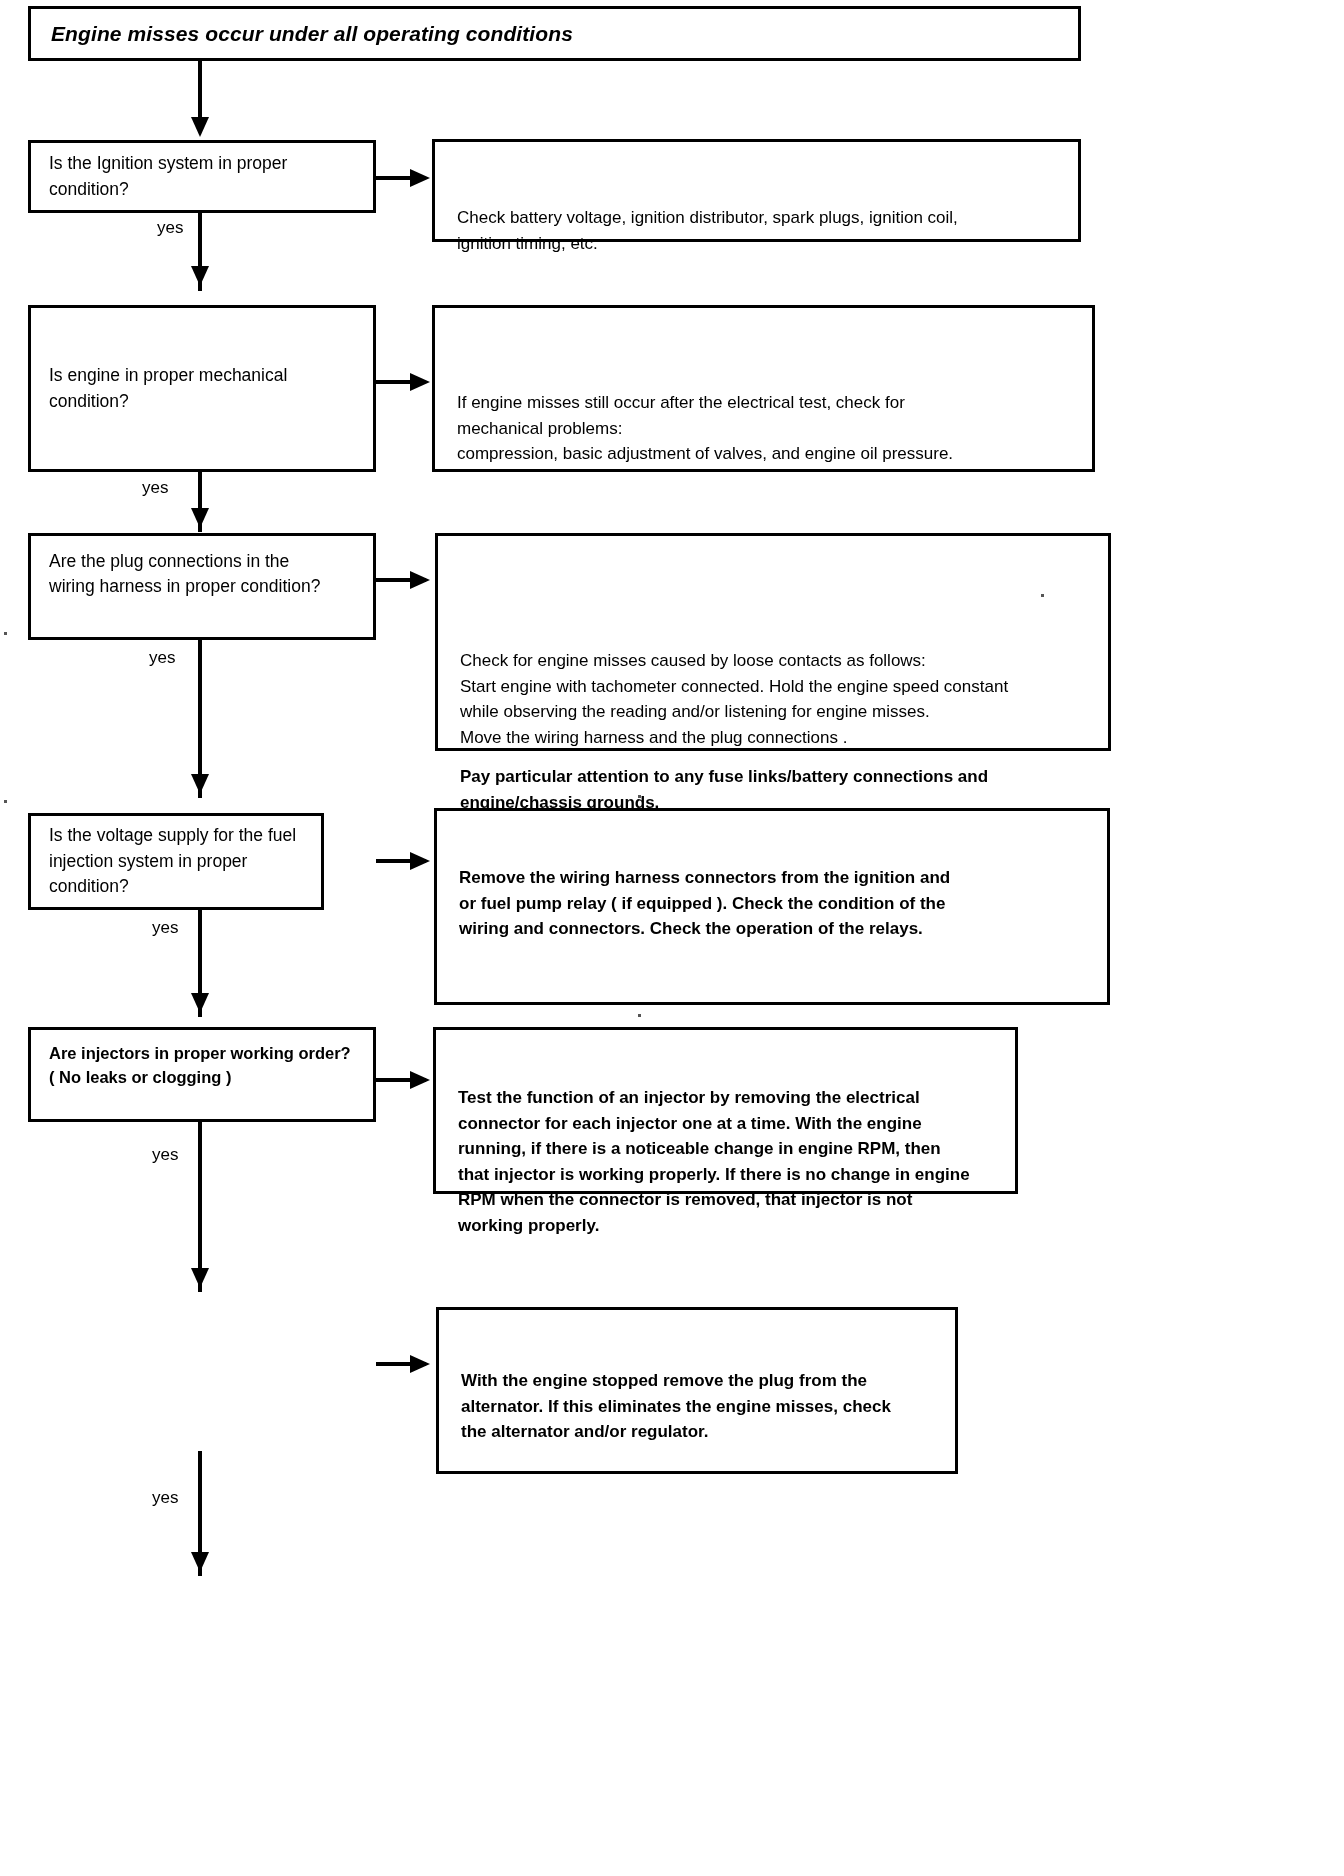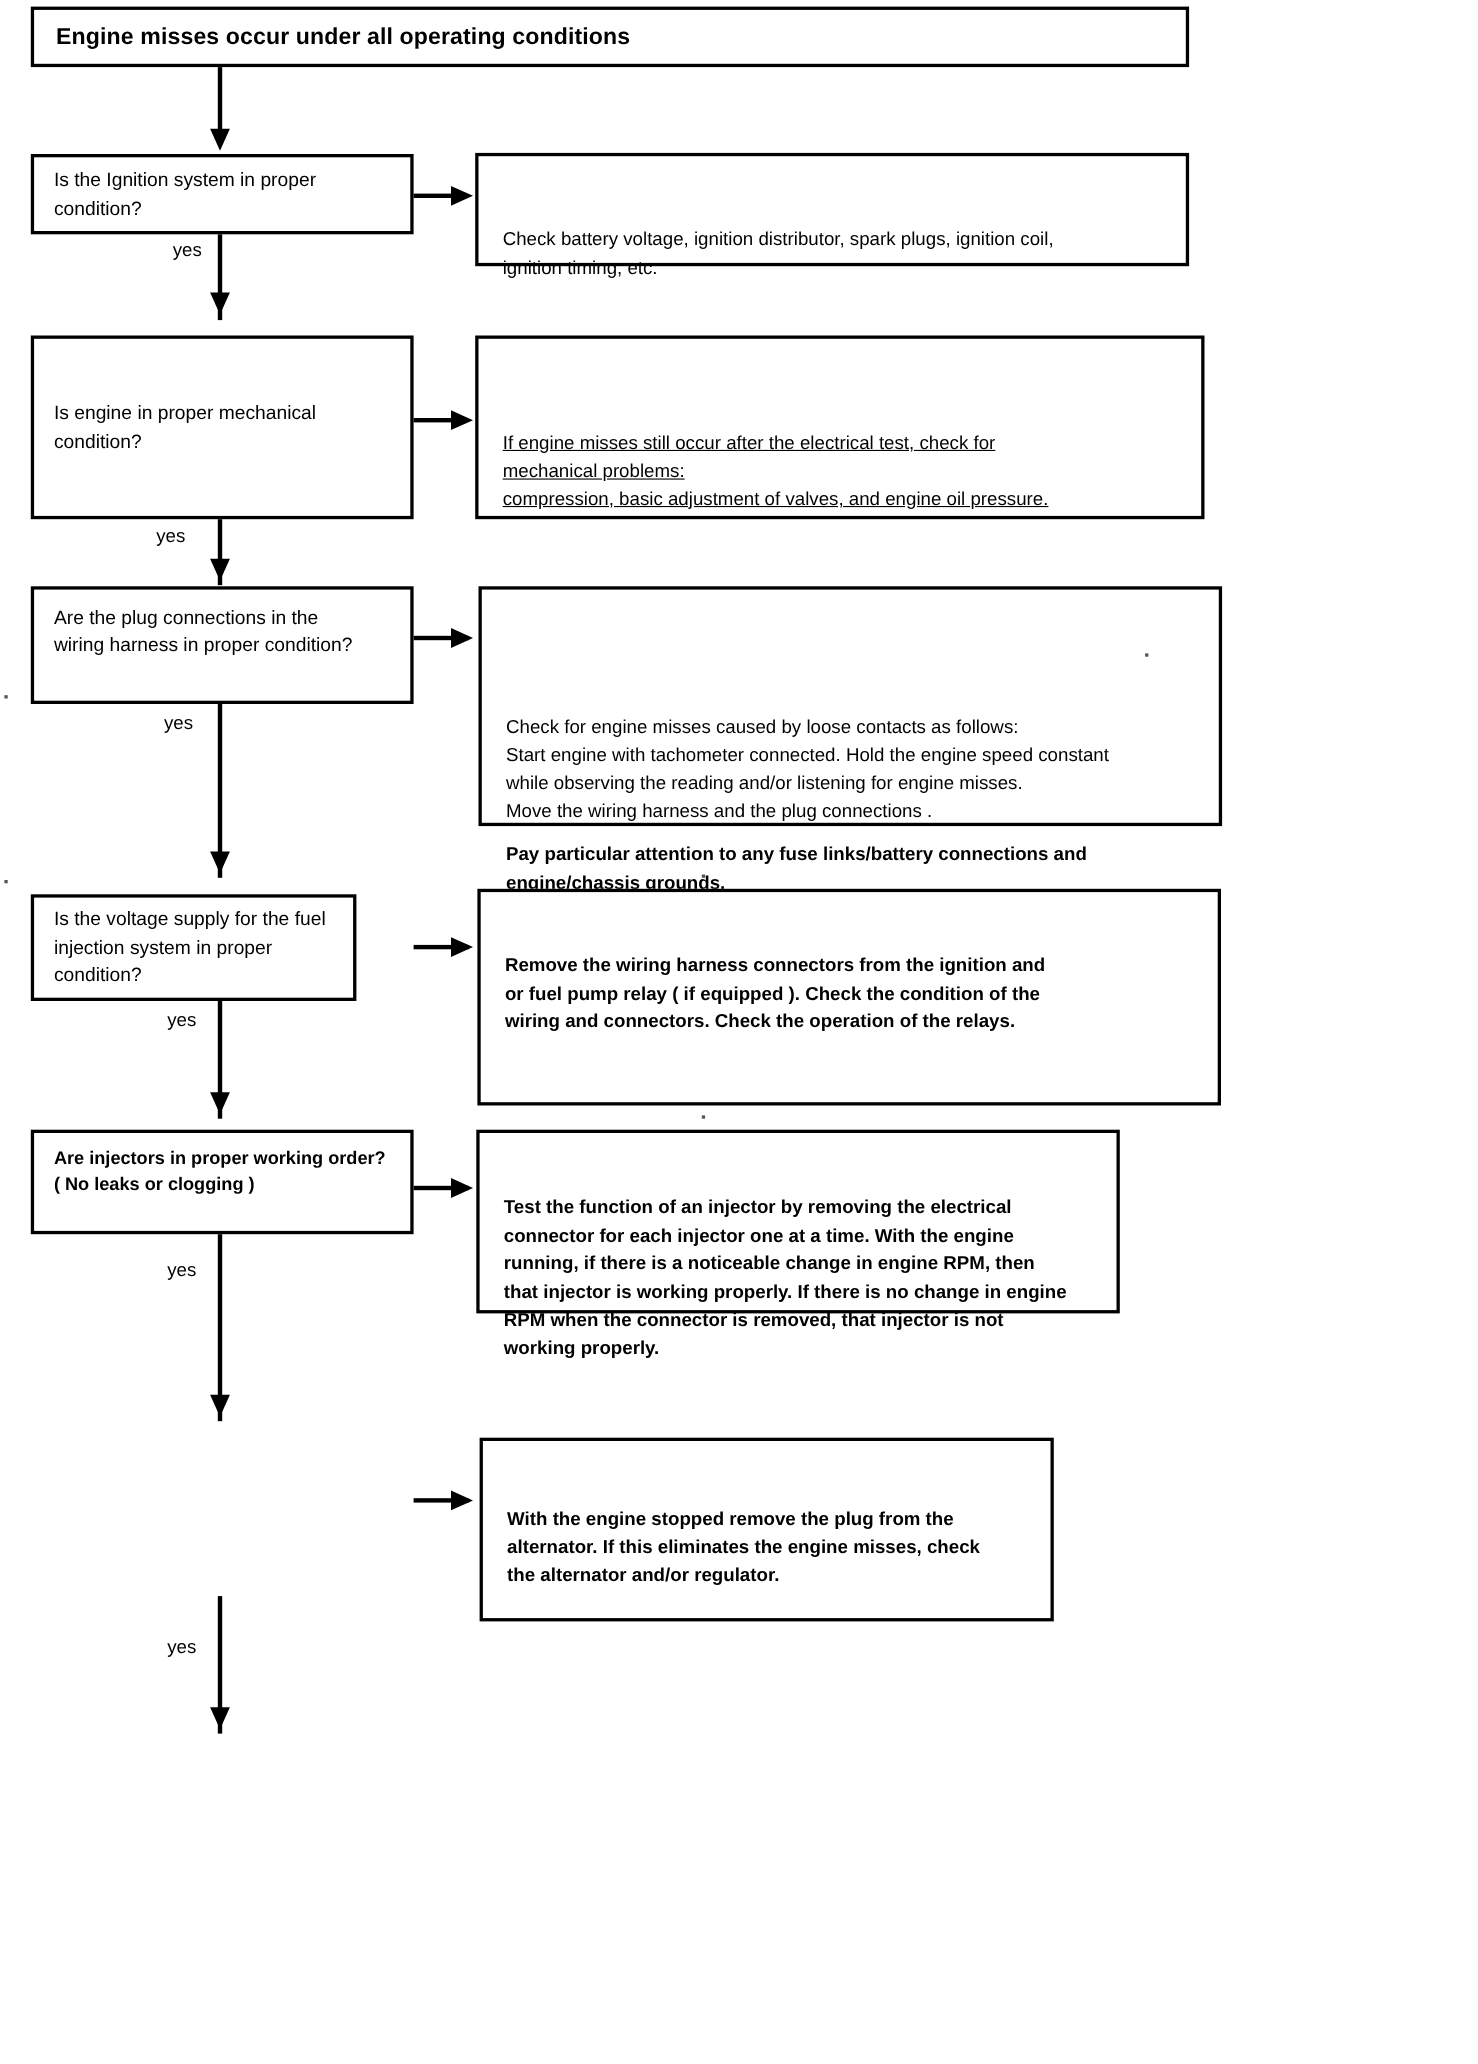--- a/index.html
+++ b/index.html
@@ -22,20 +22,21 @@
 
   
   .box {
     position: absolute;
     box-sizing: border-box;
     background: #ffffff;
     border: 3px solid #000000;
   }
   .box-title {
     border-width: 3px;
+    font-style: italic;
   }
   .box-inner {
     position: absolute;
     left: 0; top: 0;
     width: 100%;
     height: 100%;
     box-sizing: border-box;
     display: flex;
     flex-direction: column;
     justify-content: center;
@@ -161,21 +162,21 @@
     <div class="box-inner">
       <div class="q-text">Is engine in proper mechanical
 condition?</div>
     </div>
   </div>
 
   <div class="hline" style="left:376px; top:380px; width:46px;"></div>
   <div class="arrow-right" style="left:410px; top:373px;"></div>
 
   <div class="box" style="left:432px; top:305px; width:663px; height:167px;">
-    <div class="box-inner top" style="padding-top:42px;text-decoration:underline;">
+    <div class="box-inner top" style="padding-top:42px;">
       <div class="a-text">If engine misses still occur after the electrical test, check for
 mechanical problems:
 compression, basic adjustment of valves, and engine oil pressure.</div>
     </div>
   </div>
 
   <div class="vline" style="left:198px; top:472px; width:4px; height:60px;"></div>
   <div class="arrow-down" style="left:191px; top:508px;"></div>
   <div class="yes-label" style="left:142px; top:478px;">yes</div>
 

